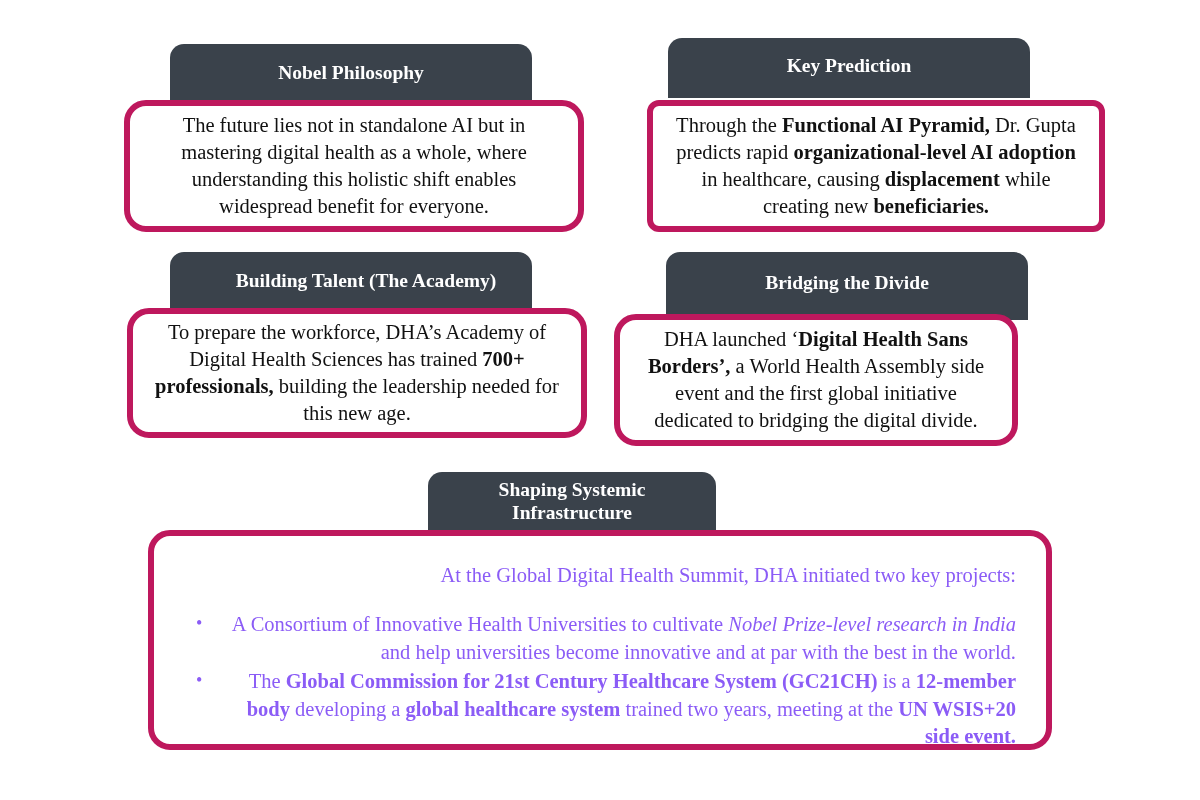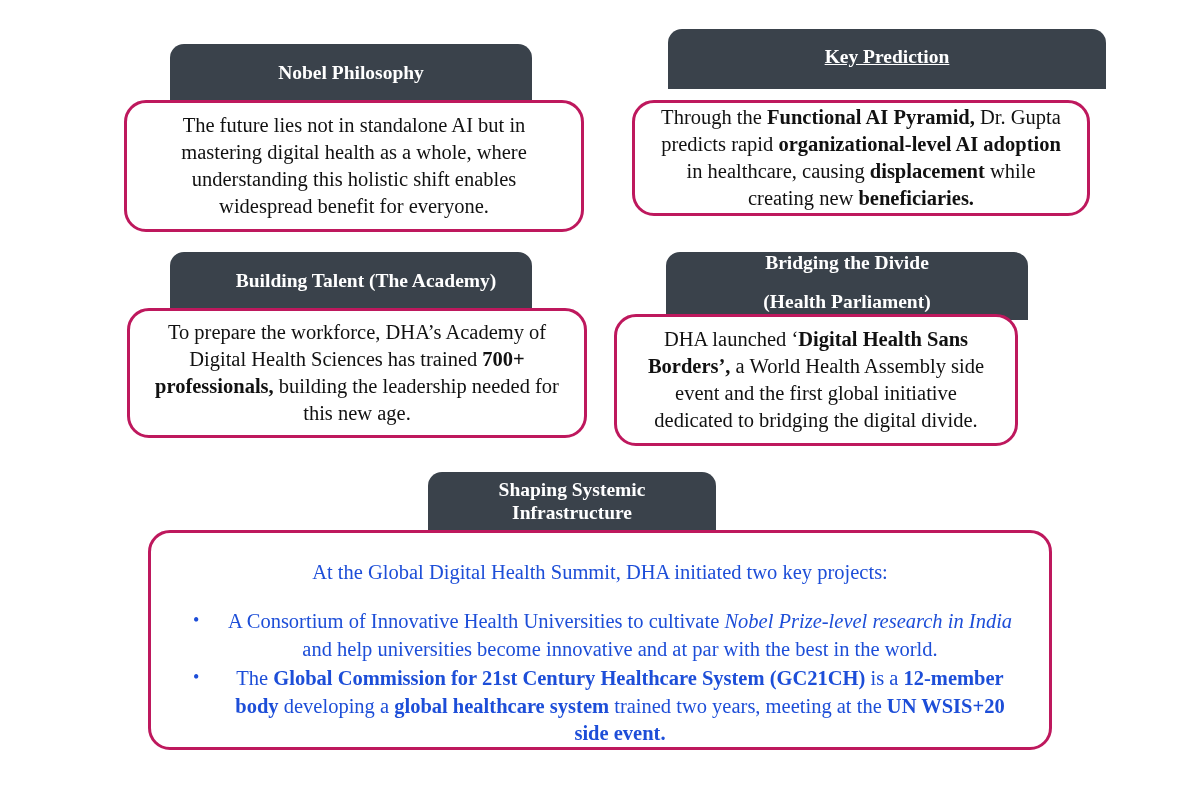--- a/index.html
+++ b/index.html
@@ -40,21 +40,21 @@
     align-items: center;
     justify-content: center;
     box-sizing: border-box;
     padding: 6px 18px 12px 18px;
     z-index: 1;
   }
 
   .card {
     position: absolute;
     background: #ffffff;
-    border: 3px solid #be185d;
+    border: 6px solid #be185d;
     border-radius: 22px;
     box-sizing: border-box;
     z-index: 2;
     display: flex;
     flex-direction: column;
     justify-content: center;
   }
 
   .card-body {
     font-size: 20.5px;
@@ -62,25 +62,25 @@
     text-align: center;
     padding: 0 22px;
     color: #111111;
   }
 
   
   .card.wide {
     justify-content: flex-start;
   }
   .wide-body {
-    text-align: center;
+    text-align: right;
     padding: 26px 30px 0 30px;
     font-size: 20.5px;
     line-height: 1.34;
-    color: #1d4ed8;
+    color: #8b5cf6;
   }
   .intro {
     margin: 0 0 22px 0;
   }
   ul.bullets {
     margin: 0;
     padding: 0 0 0 4px;
     list-style: none;
   }
   ul.bullets li {
@@ -107,41 +107,40 @@
   <div class="block">
     <div class="tab" style="left:170px; top:44px; width:362px; height:62px;">
       <span>Nobel Philosophy</span>
     </div>
     <div class="card" style="left:124px; top:100px; width:460px; height:132px;">
       <div class="card-body"><span>The future lies not in standalone AI but in mastering digital health as a whole, where understanding this holistic shift enables widespread benefit for everyone.</span></div>
     </div>
   </div>
 
   <div class="block">
-    <div class="tab" style="left:668px; top:29px; width:438px; height:60px;text-decoration:underline;">
+    <div class="tab" style="left:668px; top:38px; width:362px; height:60px;">
       <span>Key Prediction</span>
     </div>
-    <div class="card" style="left:632px; top:100px; width:458px; height:116px;">
+    <div class="card" style="left:647px; top:100px; width:458px; height:132px;border-radius:12px;">
       <div class="card-body"><span>Through the </span><b>Functional AI Pyramid,</b><span> Dr. Gupta predicts rapid </span><b>organizational-level AI adoption</b><span> in healthcare, causing </span><b>displacement</b><span> while creating new </span><b>beneficiaries.</b></div>
     </div>
   </div>
 
   <div class="block">
     <div class="tab" style="left:170px; top:252px; width:362px; height:62px;padding-left:48px;">
       <span>Building Talent (The Academy)</span>
     </div>
     <div class="card" style="left:127px; top:308px; width:460px; height:130px;">
       <div class="card-body"><span>To prepare the workforce, DHA’s Academy of Digital Health Sciences has trained </span><b>700+ professionals,</b><span> building the leadership needed for this new age.</span></div>
     </div>
   </div>
 
   <div class="block">
     <div class="tab" style="left:666px; top:252px; width:362px; height:68px; flex-direction:column; padding-bottom:14px;gap:16px;">
       <span>Bridging the Divide</span>
-      <span>(Health Parliament)</span>
     </div>
     <div class="card" style="left:614px; top:314px; width:404px; height:132px;">
       <div class="card-body"><span>DHA launched ‘</span><b>Digital Health Sans Borders’,</b><span> a World Health Assembly side event and the first global initiative dedicated to bridging the digital divide.</span></div>
     </div>
   </div>
 
   <div class="block">
     <div class="tab" style="left:428px; top:472px; width:288px; height:64px;">
       <span>Shaping Systemic Infrastructure</span>
     </div>

